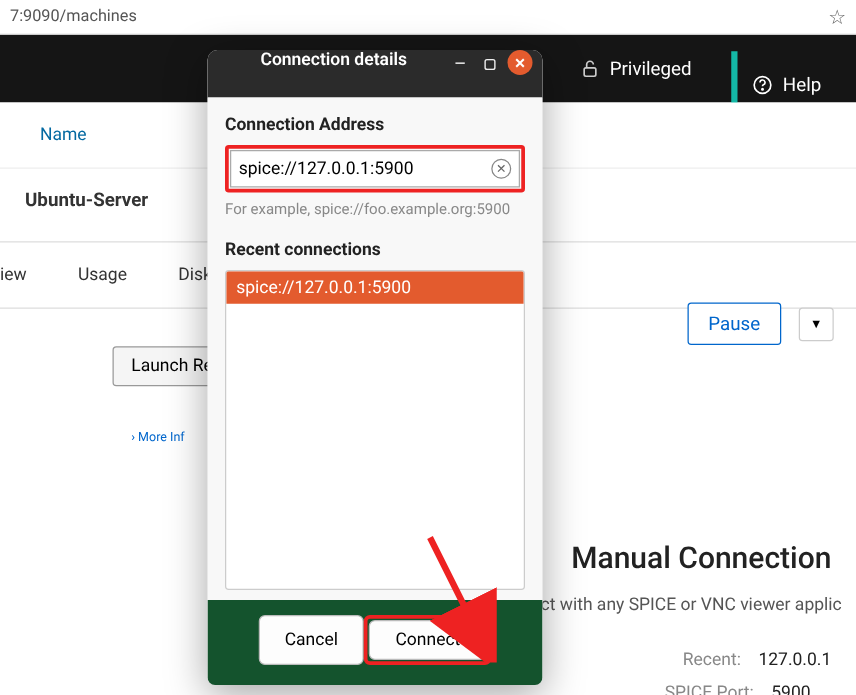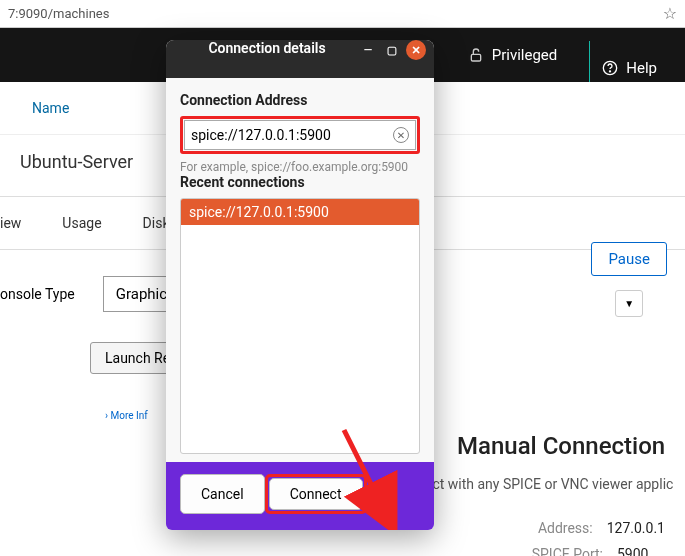--- a/index.html
+++ b/index.html
@@ -5,28 +5,28 @@
 * { box-sizing: border-box; margin: 0; padding: 0; font-family: -apple-system, BlinkMacSystemFont, "Segoe UI", Roboto, sans-serif; }
 body { width: 685px; height: 556px; background: #fff; overflow: hidden; position: relative; }
 
 
 .url-bar { height: 28px; border-bottom: 1px solid #ccc; display: flex; align-items: center; padding: 0 8px; font-size: 13px; color: #555; }
 .url-bar .star { margin-left: auto; font-size: 16px; color: #666; }
 
 
 .top-header { background: #151515; height: 54px; display: flex; align-items: center; justify-content: flex-end; padding: 0 16px; gap: 20px; color: #fff; font-size: 15px; text-align: right; }
 .top-header .item { display: flex; align-items: center; gap: 8px; padding: 0 12px; height: 100%; }
-.top-header .item.help { border-left: 1px solid #14b8a6; margin-top: 25px; }
+.top-header .item.help { border-left: 5px solid #14b8a6; margin-top: 25px; }
 .lock-icon, .help-icon { width: 16px; height: 16px; }
 
 
 .bg-content { position: absolute; top: 82px; left: 0; right: 0; bottom: 0; background: #fff; }
 .name-header { padding: 18px 0 18px 32px; font-size: 14px; color: #0369a1; border-bottom: 1px solid #eee; }
-.vm-row { padding: 16px 0 24px 20px; font-size: 18px; font-weight: 400; color: #333; border-bottom: 1px solid #ddd; position: relative; }
-.vm-actions { position: absolute; right: 18px; top: 160px; display: flex; gap: 14px; align-items: center; flex-direction: column; }
+.vm-row { padding: 16px 0 24px 20px; font-size: 15px; font-weight: 700; color: #333; border-bottom: 1px solid #ddd; position: relative; }
+.vm-actions { position: absolute; right: 18px; top: 160px; display: flex; gap: 14px; align-items: center; }
 .btn-outline { border: 1px solid #06c; color: #06c; background: #fff; padding: 7px 16px; font-size: 15px; border-radius: 3px; }
 .btn-plain { border: 1px solid #ccc; background: #fff; padding: 7px 16px; font-size: 15px; border-radius: 3px; display: flex; align-items: center; gap: 6px; }
 .caret { font-size: 10px; }
 
 .tabs-row { display: flex; gap: 41px; padding: 18px 0 18px 0; font-size: 14px; color: #333; border-bottom: 1px solid #ddd; }
 .console-row { display: flex; align-items: center; gap: 28px; padding: 26px 0 0 0; font-size: 14px; }
 .console-row .select-like { border: 1px solid #999; padding: 8px 12px; font-size: 15px; background: #fff; }
 .launch-row { padding: 30px 0 0 90px; }
 .launch-btn { border: 1px solid #999; background: #f5f5f5; padding: 7px 14px; font-size: 14px; border-radius: 3px; }
 .more-info { color: #06c; font-size: 10px; padding: 36px 0 0 105px; display: block; }
@@ -45,26 +45,26 @@
 .dialog-titlebar .title { flex: 1; text-align: center; }
 .win-btn { width: 20px; height: 20px; display: flex; align-items: center; justify-content: center; margin-left: 4px; border-radius: 50%; font-size: 11px; color: #eee; }
 .win-btn.close { background: #e35b2e; color: #fff; }
 
 .dialog-body { padding: 14px 14px 8px; background: #f8f8f8; }
 .section-label { font-size: 14px; font-weight: 700; color: #222; margin-bottom: 8px; }
 .addr-wrap { border: 3px solid #e22; border-radius: 3px; padding: 1px; margin-bottom: 6px; }
 .addr-input { display: flex; align-items: center; border: 1px solid #aaa; background: #fff; height: 30px; padding: 0 6px; font-size: 14px; }
 .addr-input input { border: none; flex: 1; font-size: 14px; outline: none; }
 .clear-x { width: 16px; height: 16px; border: 1px solid #888; border-radius: 50%; display: flex; align-items: center; justify-content: center; font-size: 10px; color: #666; }
-.example { font-size: 12px; color: #888; }
+.example { font-size: 12px; color: #888; margin-bottom: 18px; }
 
 .recent-list { border: 1px solid #ccc; background: #fff; height: 256px; overflow: hidden; border-radius: 3px; }
 .recent-item { background: #e35b2e; color: #fff; padding: 5px 8px; font-size: 14px; }
 
-.dialog-footer { padding: 12px 14px 16px; display: flex; justify-content: flex-start; background: #6d28d9; }
+.dialog-footer { padding: 12px 14px 16px; display: flex; justify-content: center; background: #14532d; }
 .dlg-btn { border: 1px solid #bbb; background: #fdfdfd; padding: 7px 20px; font-size: 14px; border-radius: 5px; }
 .connect-wrap { border: 3px solid #e22; border-radius: 5px; padding: 1px; }
 
 
 .arrow { position: absolute; top: 420px; left: 334px; width: 70px; height: 110px; pointer-events: none; }
 </style>
 </head>
 <body>
 
 <div class="url-bar">
@@ -102,36 +102,32 @@
         <span class="caret">▼</span>
       </button>
   </div>
 
   <div class="tabs-row">
     <span>iew</span>
     <span>Usage</span>
     <span>Disks</span>
   </div>
 
-  <div class="console-row">
-    <span>onsole Type</span>
-    <div class="select-like">Graphic</div>
-  </div>
 
   <div class="launch-row">
     <button class="launch-btn">Launch Rem</button>
   </div>
 
   <a class="more-info">More Inf</a>
 
   <div class="manual-section">
     <div class="manual-title">Manual Connection</div>
     <div class="manual-sub">ect with any SPICE or VNC viewer applic</div>
     <div class="kv">
-        <span class="k">Address:</span>
+        <span class="k">Recent:</span>
         <span class="v">127.0.0.1</span>
       </div>
     <div class="kv">
         <span class="k">SPICE Port:</span>
         <span class="v">5900</span>
       </div>
 
   </div>
 </div>
 

